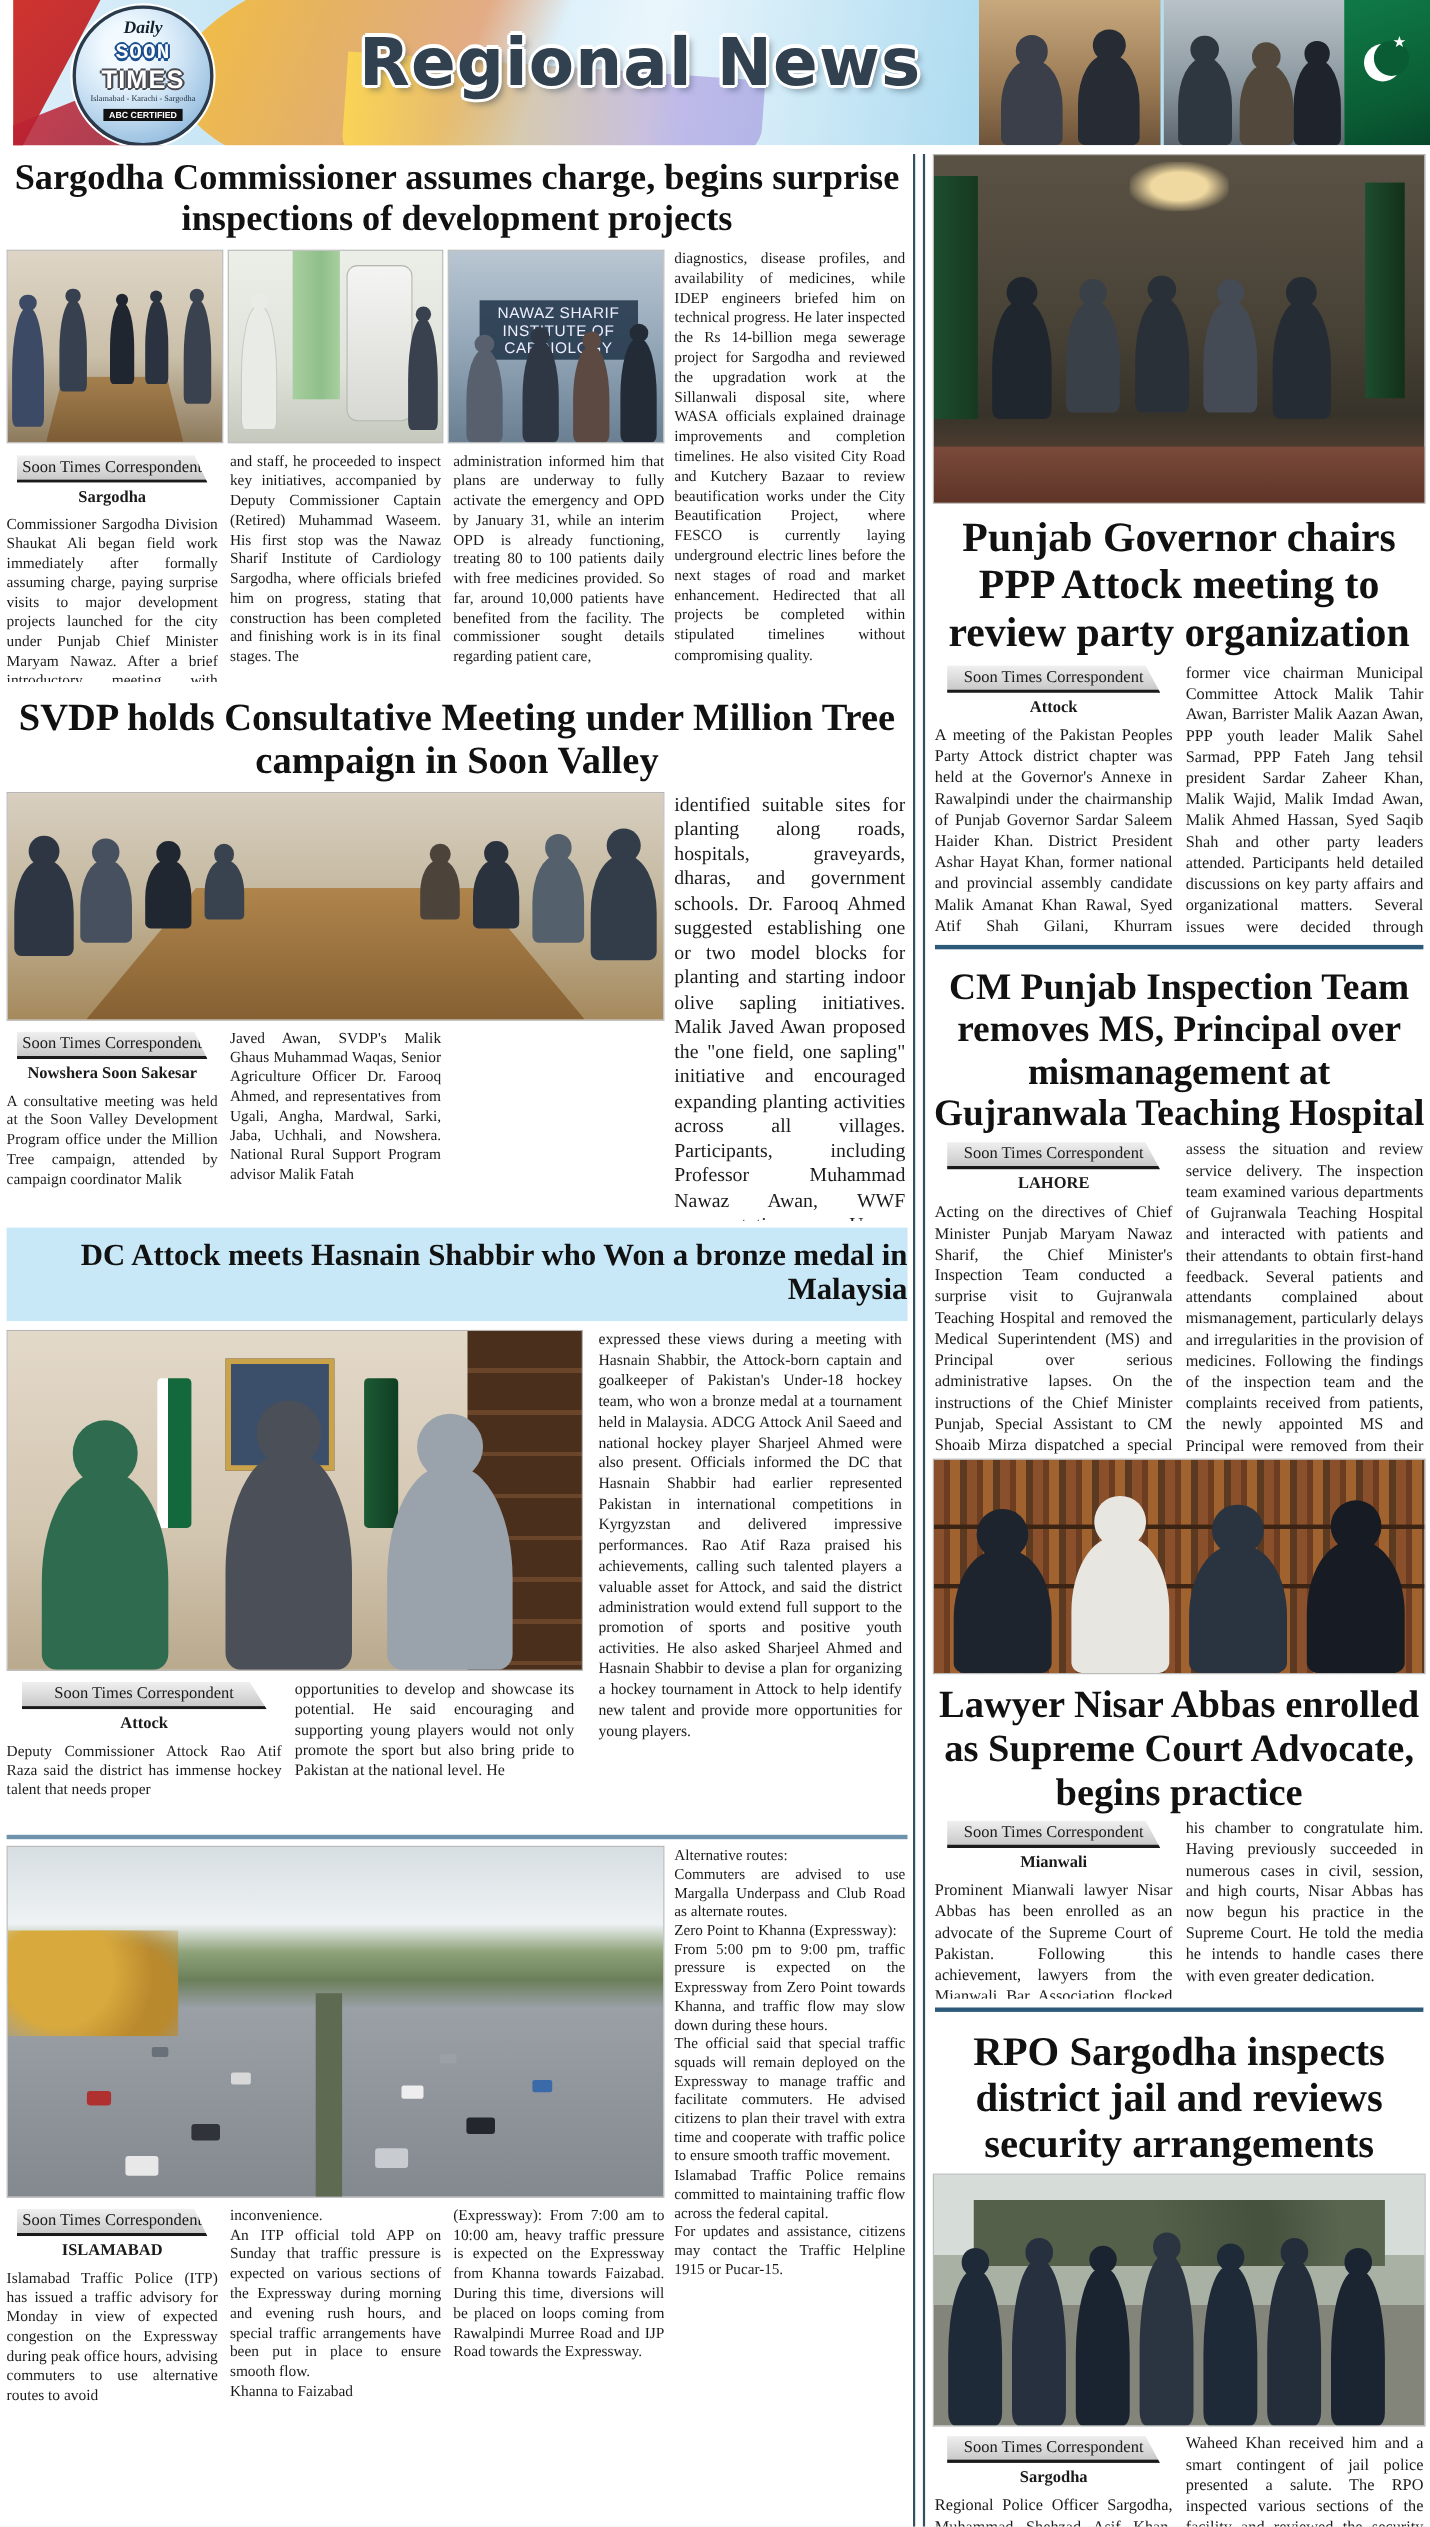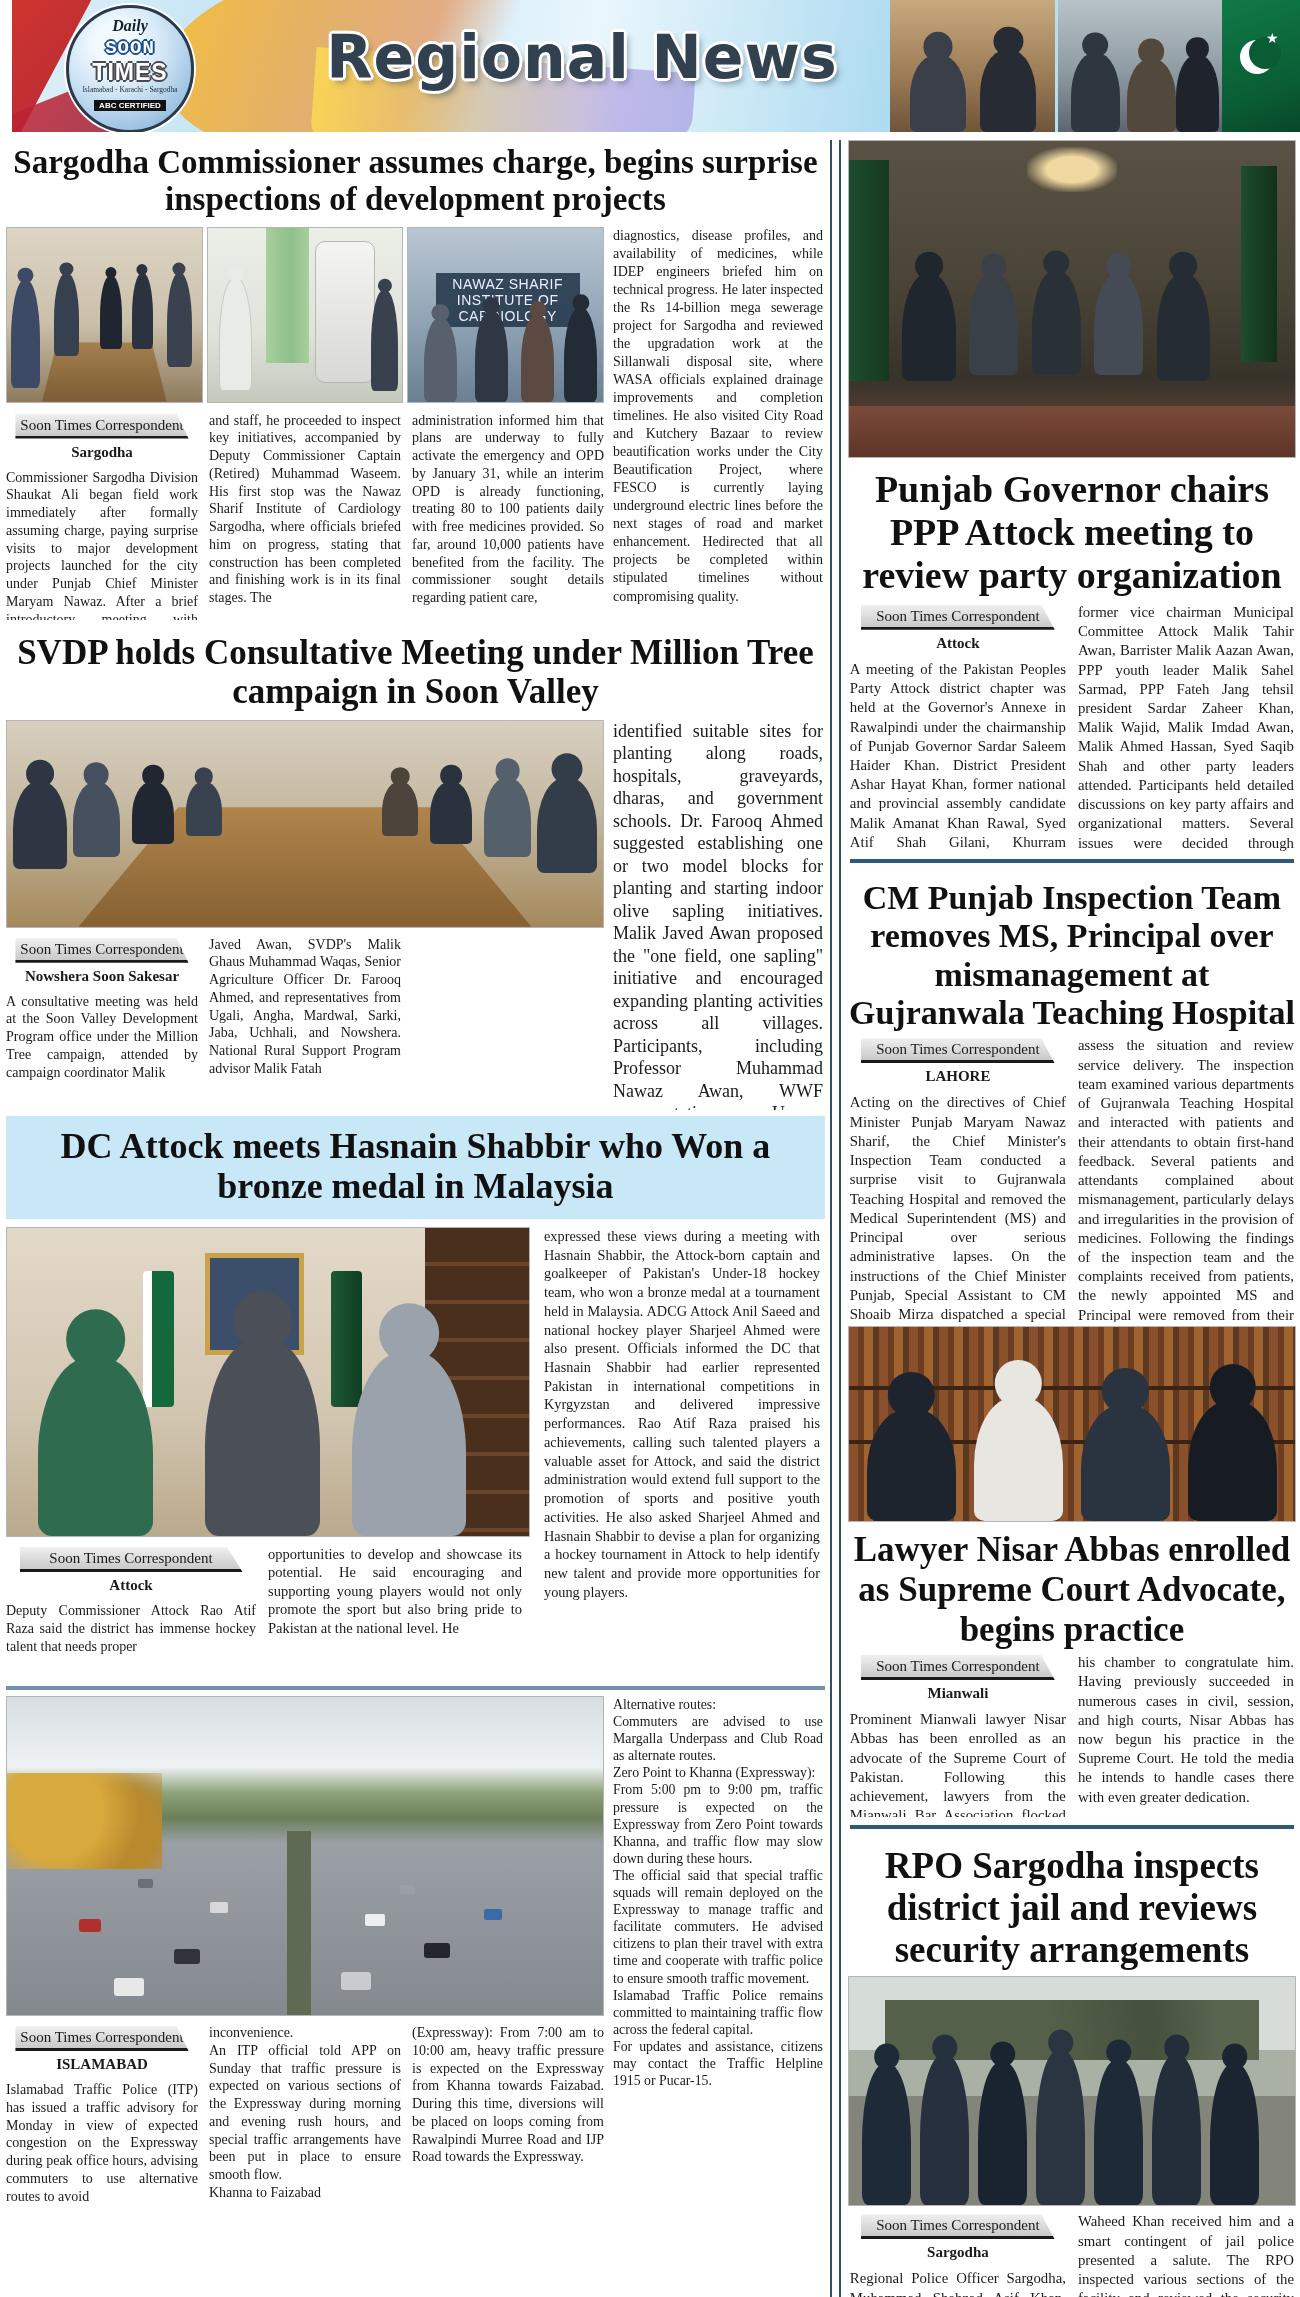--- a/index.html
+++ b/index.html
@@ -72,21 +72,21 @@
   .a2-main{display:flex;gap:9px;}
   .a2-left{width:598px;}
   .a2-photo{height:206px;}
   .a2-body{display:flex;gap:11px;margin-top:8px;height:172px;overflow:hidden;}
   .a2-body .bcol{width:192px;}
   .a2-right{width:210px;height:390px;overflow:hidden;}
   .a2-right .bodytxt{font-size:18px;line-height:1.25;}
 
   
   .a3-band{background:#c9e8f7;padding:10px 0 12px;margin-top:6px;}
-  .a3-headline{font-size:36px;}
+  .a3-headline{font-size:28px;text-align:right;}
   .a3-main{display:flex;gap:14px;margin-top:8px;}
   .a3-left{width:524px;}
   .a3-photo{height:308px;}
   .a3-body{display:flex;gap:12px;margin-top:8px;height:132px;overflow:hidden;}
   .a3-body .bcol1{width:250px;}
   .a3-body .bcol2{width:254px;font-size:14.5px;}
   .a3-right{width:276px;height:452px;overflow:hidden;}
   .a3-right .bodytxt{font-size:14.3px;line-height:1.31;}
 
   

